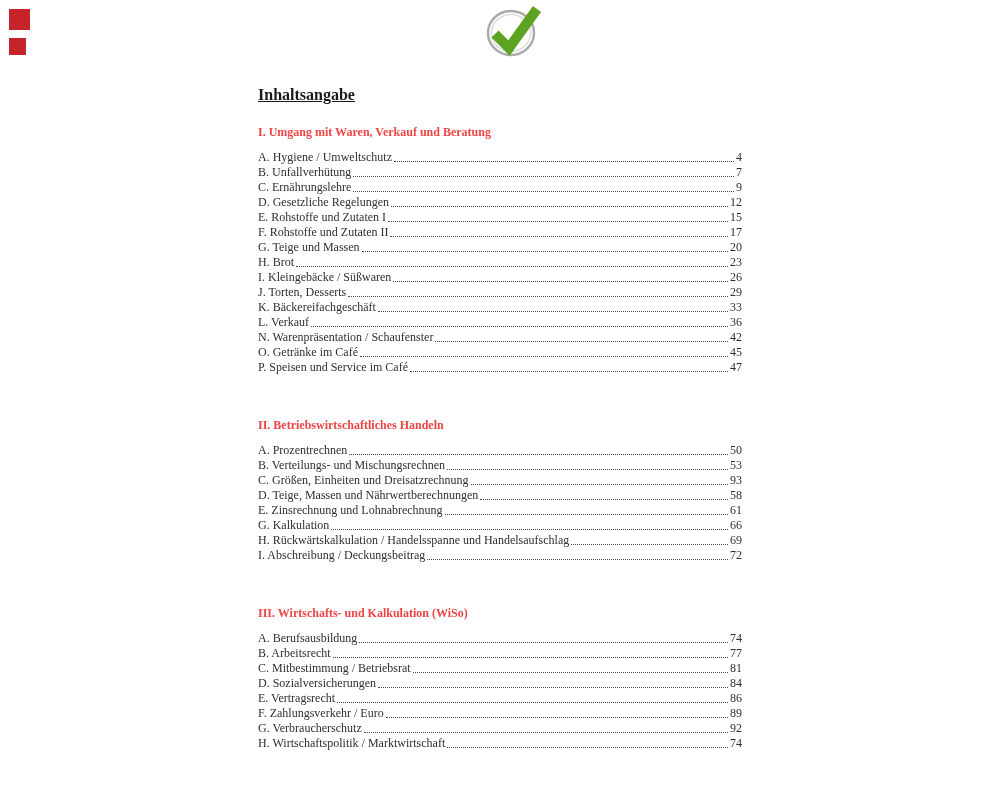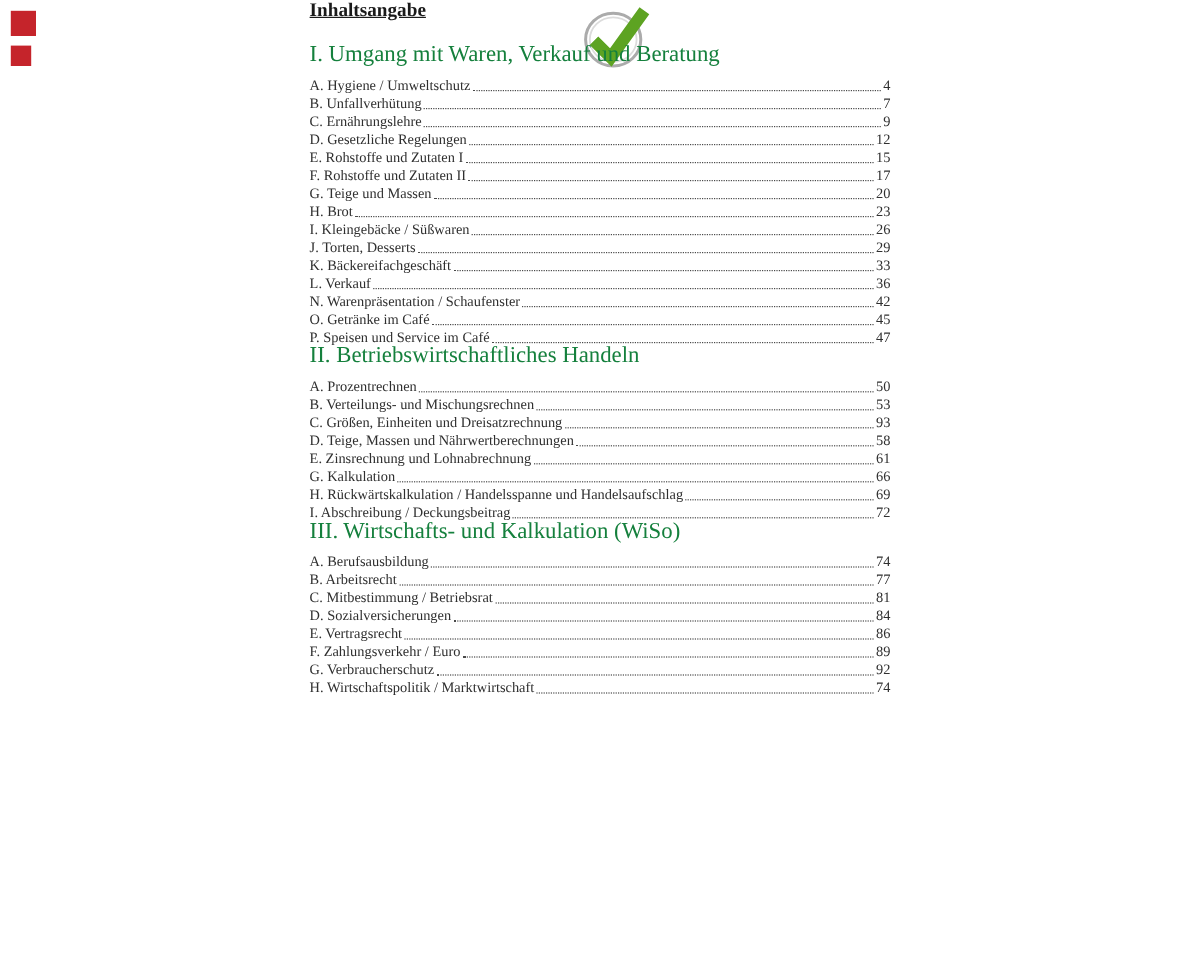--- a/index.html
+++ b/index.html
@@ -19,34 +19,35 @@
   
   .logo{position:absolute;left:484px;top:2px;width:58px;height:58px;}
   .logo svg{display:block;width:100%;height:100%;}
   .ring{fill:#ffffff;stroke:var(--ring,#ababab);}
   .ring-inner{fill:none;stroke:#dcdcdc;}
   .check{fill:none;stroke:var(--green,#5da322);}
   
   .content{
     position:absolute;
     left:258px;top:0;width:484px;
+    padding-top:86px;
     box-sizing:border-box;
   }
   .title{
     font-size:16px;line-height:18px;font-weight:bold;
     color:#1a1a1a;
     text-decoration:underline;
     margin:0 0 20px 0;
   }
   .section-heading{
-    font-size:19px;line-height:16px;font-weight:normal;
-    color:#15803d;
+    font-size:12px;line-height:16px;font-weight:bold;
+    color:#ef4444;
     margin:0 0 10px 0;
   }
-  .toc-section + .toc-section{}
+  .toc-section + .toc-section{margin-top:42px;}
   .toc-row{
     display:flex;align-items:flex-end;
     font-size:12px;line-height:15px;justify-content:center;
   }
   .toc-label{white-space:nowrap;}
   .toc-leader{
     flex:1 1 auto;min-width:8px;
     border-bottom:1px dotted #4a4a4a;
     margin:0 2px 3px 2px;
   }

